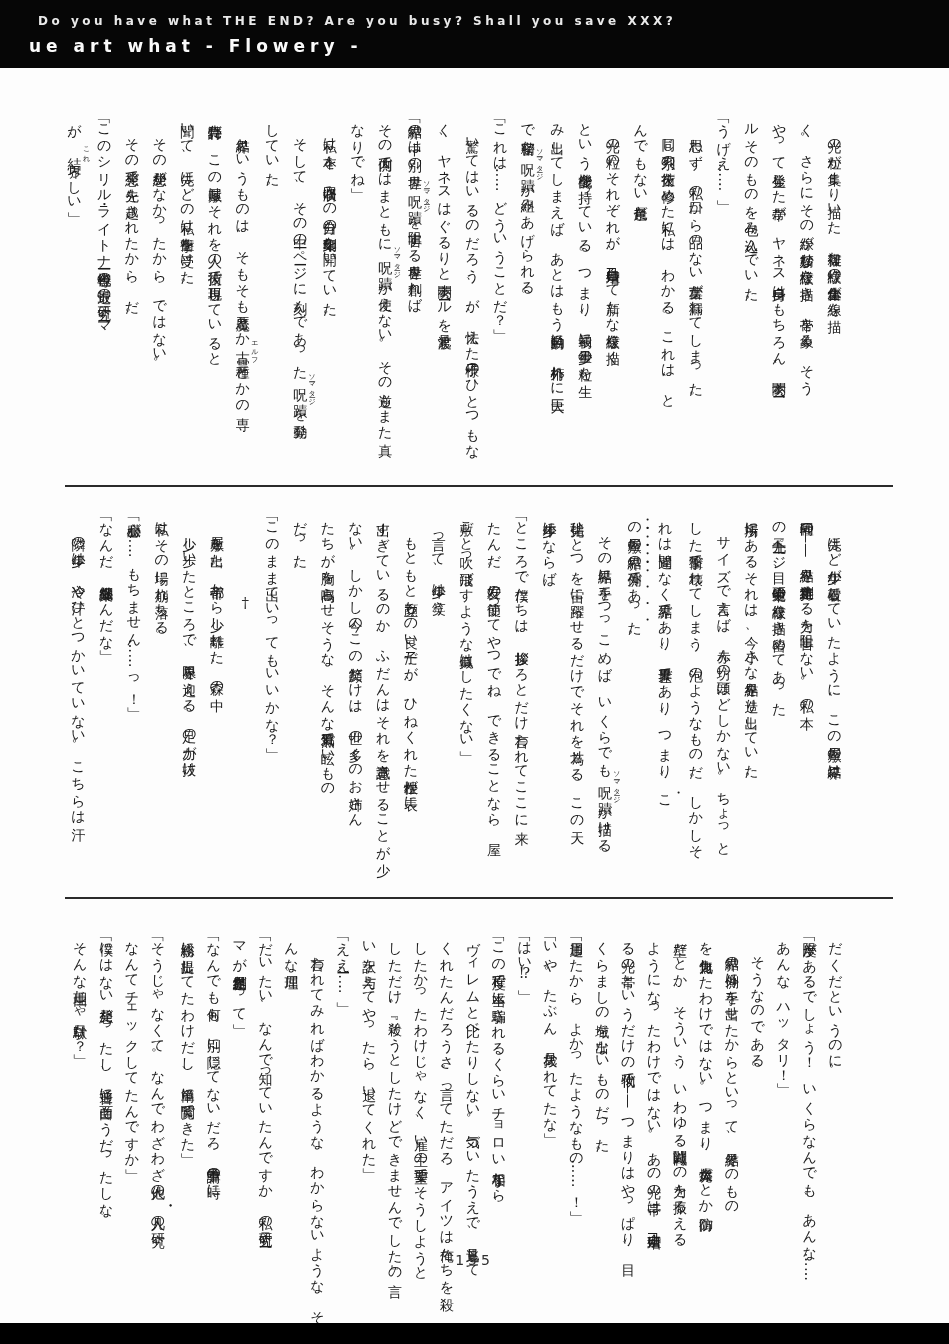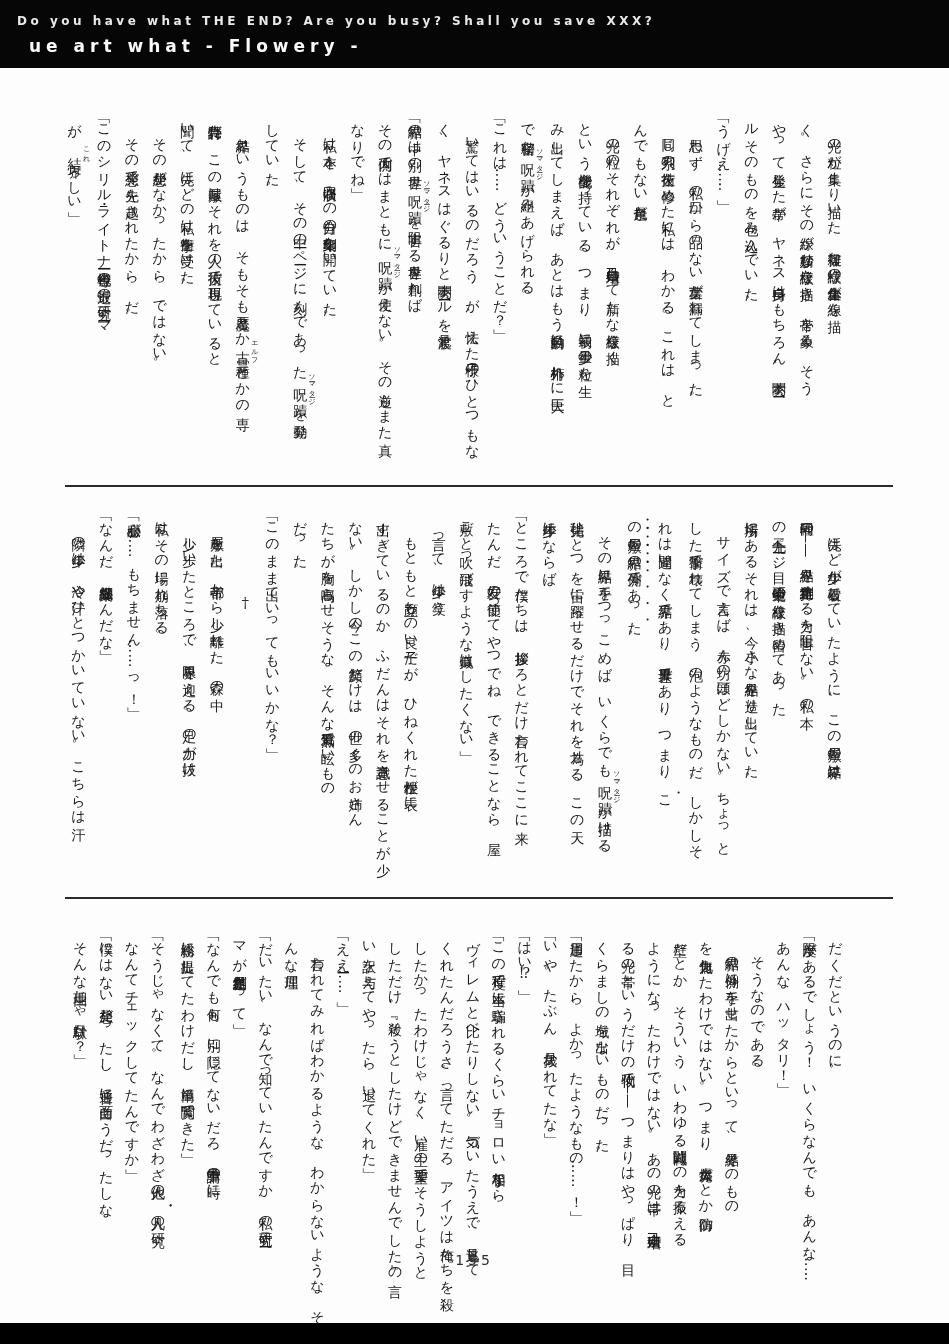--- a/index.html
+++ b/index.html
@@ -10,21 +10,21 @@
     overflow:hidden;
     font-family:"DejaVu Serif", serif;
   }
   
   .header-bar{
     position:absolute;left:0;top:0;width:949px;height:68px;
     background:#060606;color:#f2f2f2;
     font-family:"DejaVu Sans", sans-serif;
   }
   .header-line1{
-    position:absolute;left:17px;top:14px;
+    position:absolute;left:38px;top:14px;
     font-size:12px;letter-spacing:3.5px;font-weight:bold;color:#e9e9e9;
     white-space:nowrap;
   }
   .header-line2{
     position:absolute;left:29px;top:36px;
     font-size:17px;letter-spacing:5px;font-weight:bold;color:#fafafa;
     white-space:nowrap;
   }
   
   .vsec{

